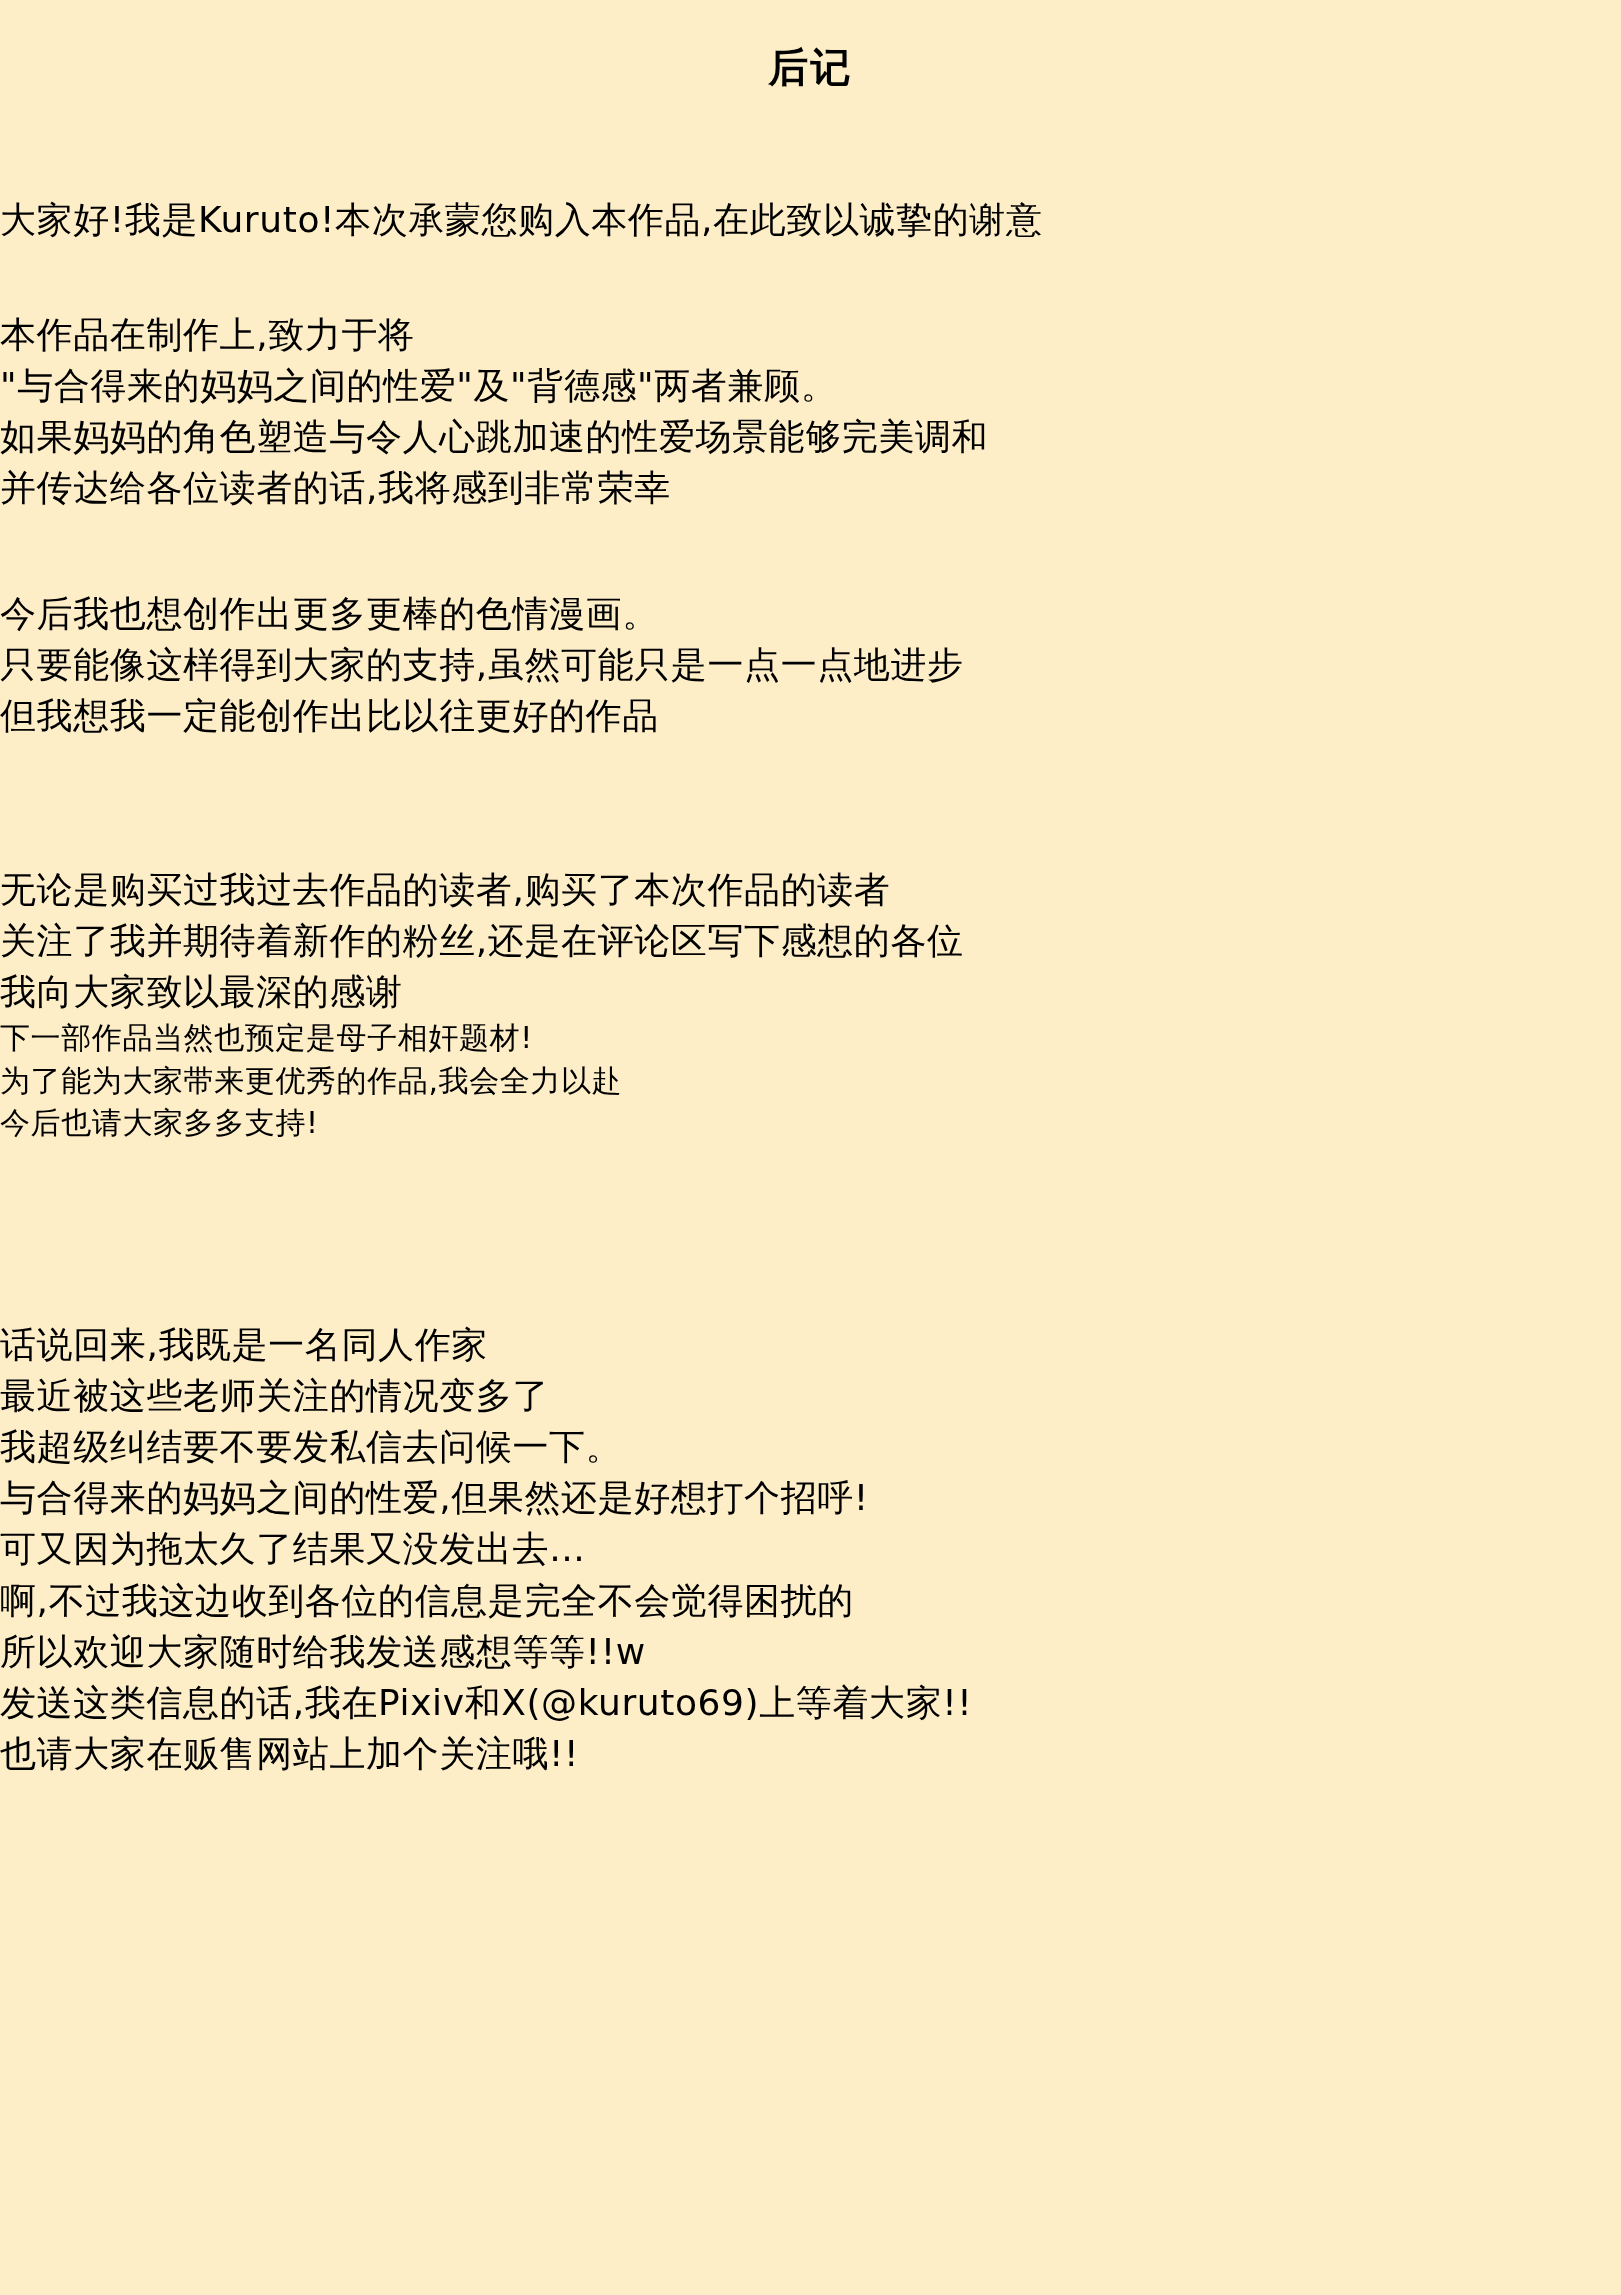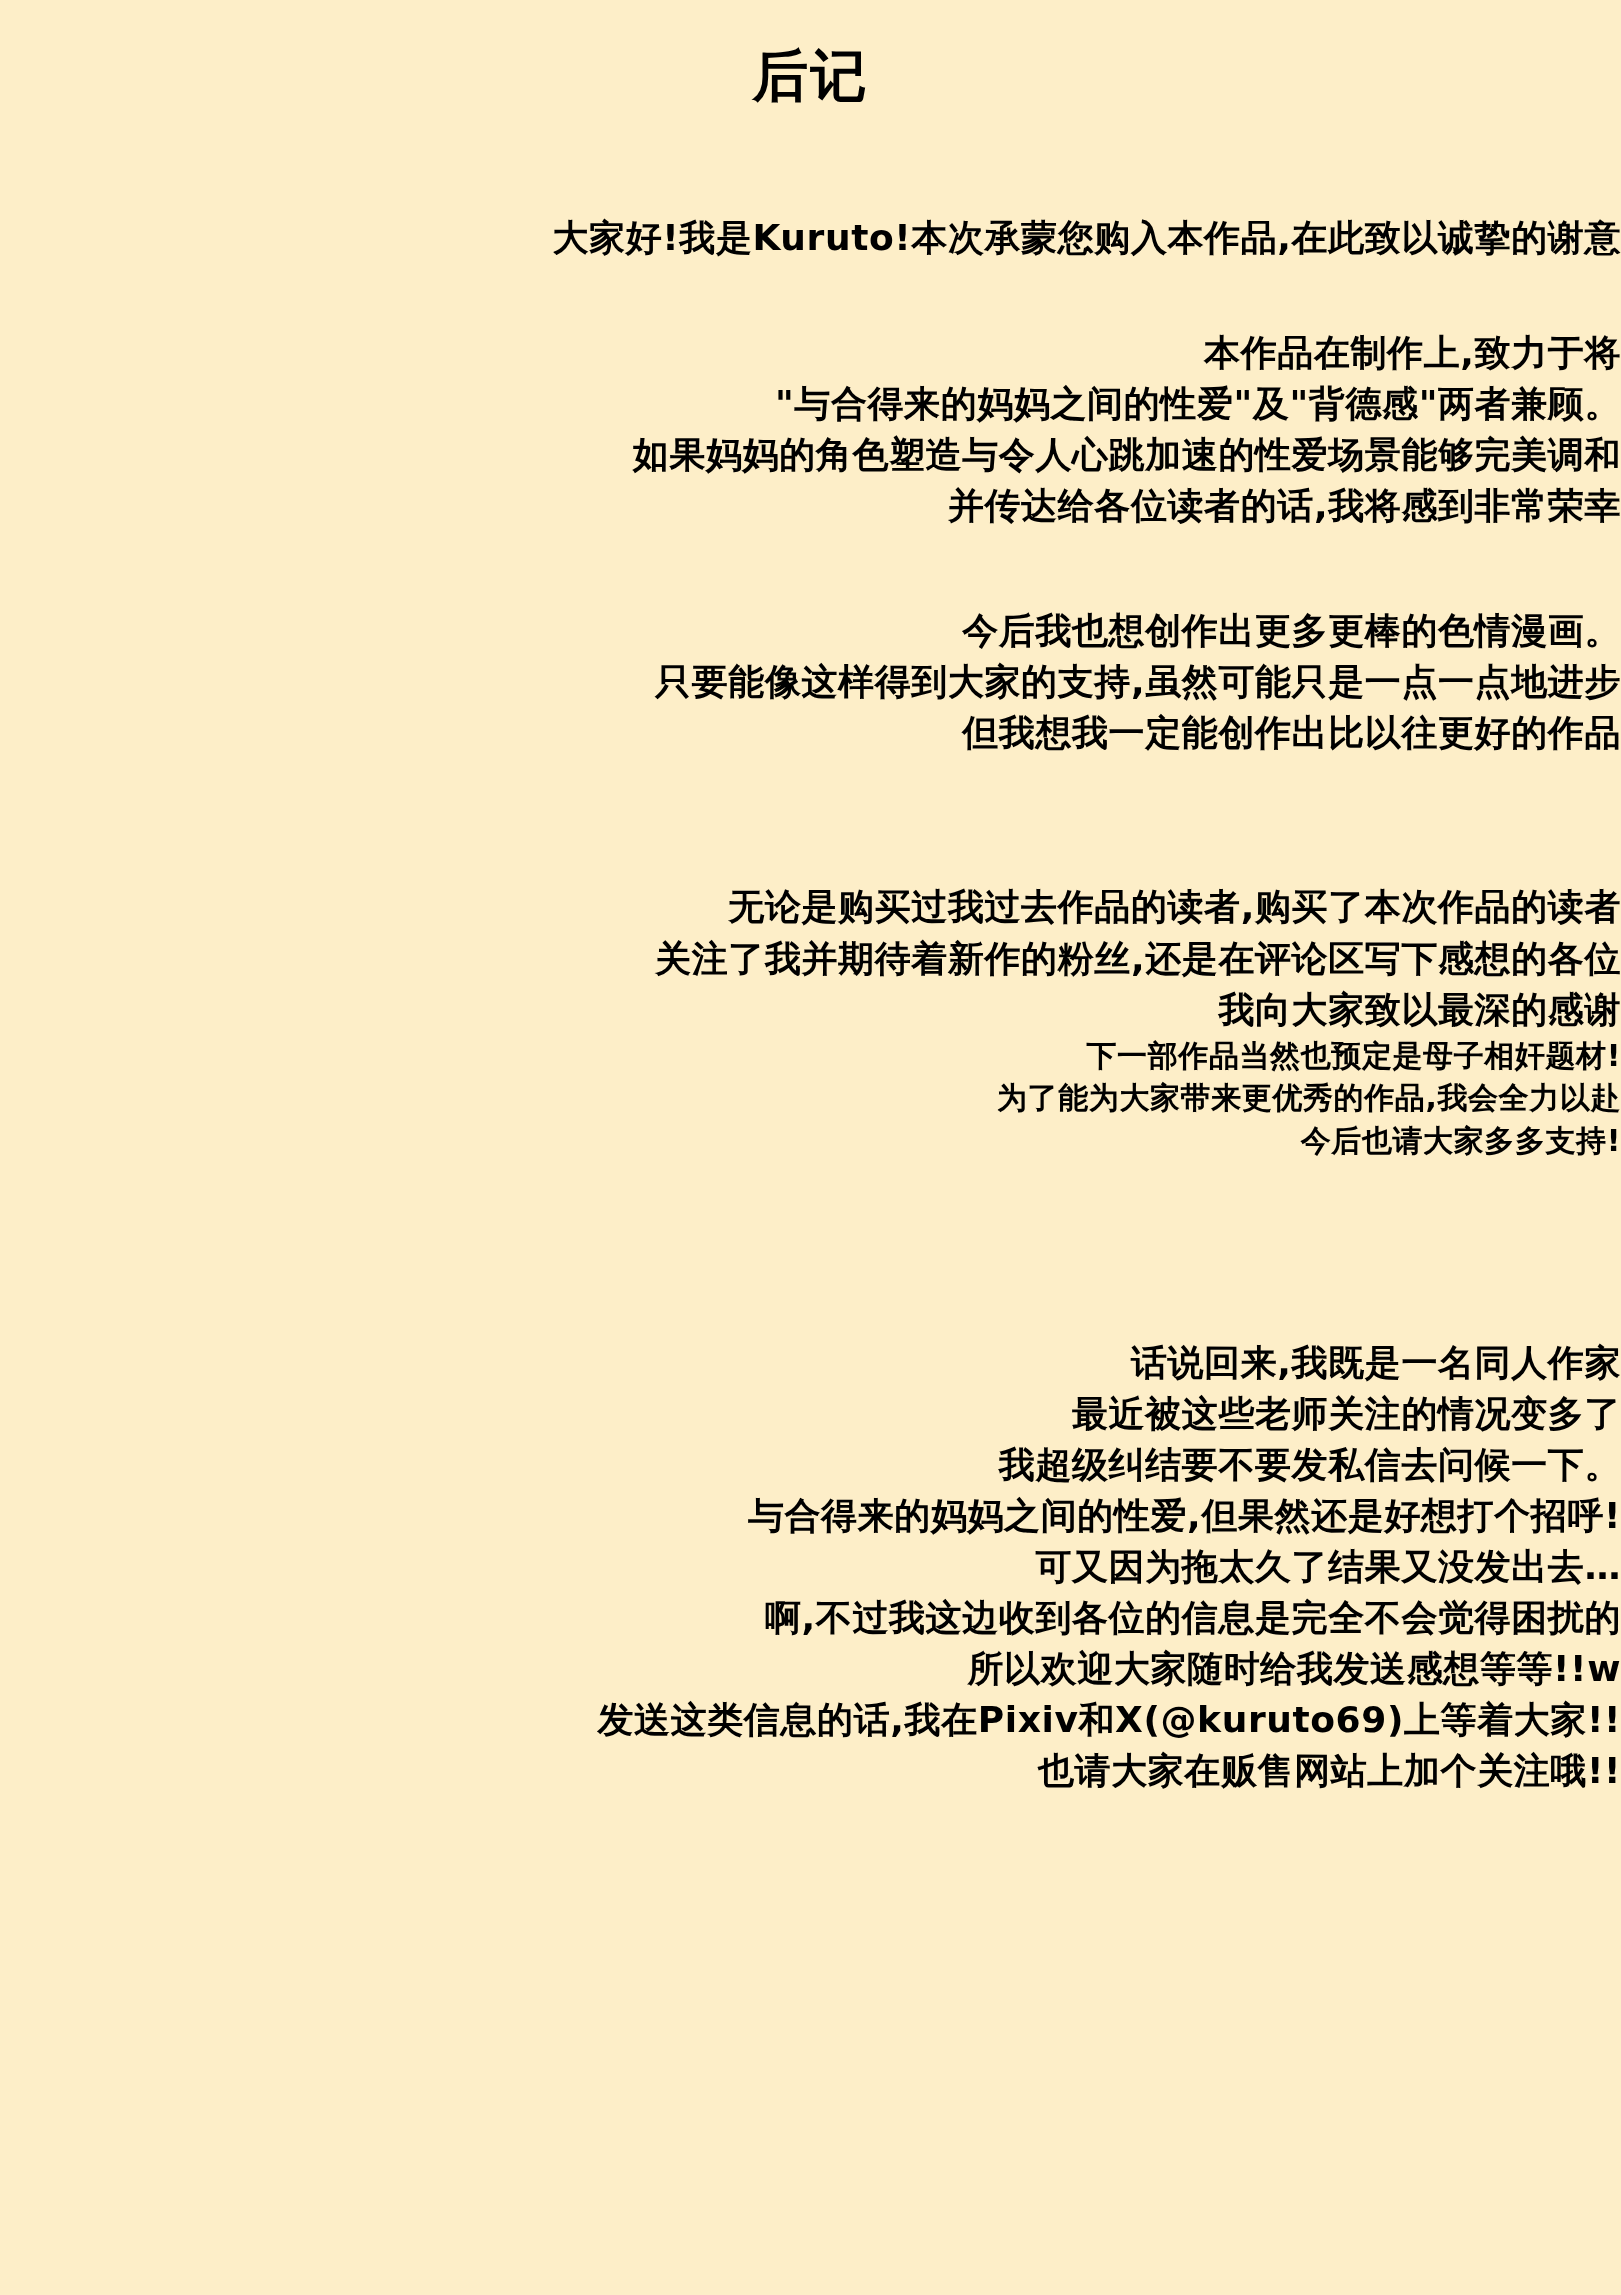--- a/index.html
+++ b/index.html
@@ -16,30 +16,30 @@
   }
   .page {
     position: relative;
     width: 1621px;
     height: 2295px;
     box-sizing: border-box;
     padding: 0;
   }
   .title {
     text-align: center;
-    font-size: 56px;
+    font-size: 40px;
     font-weight: bold;
     letter-spacing: 2.3px;
     margin: 0;
     padding-top: 45px;
     line-height: 1.1;
   }
   .block {
-    text-align: right;
-    font-weight: bold;
+    text-align: left;
+    font-weight: normal;
     line-height: 1.42;
     letter-spacing: 0.6px;
   }
   .block .line {
     display: block;
     white-space: pre;
   }
   .b-greeting {
     font-size: 36px;
     margin-top: 105px;

